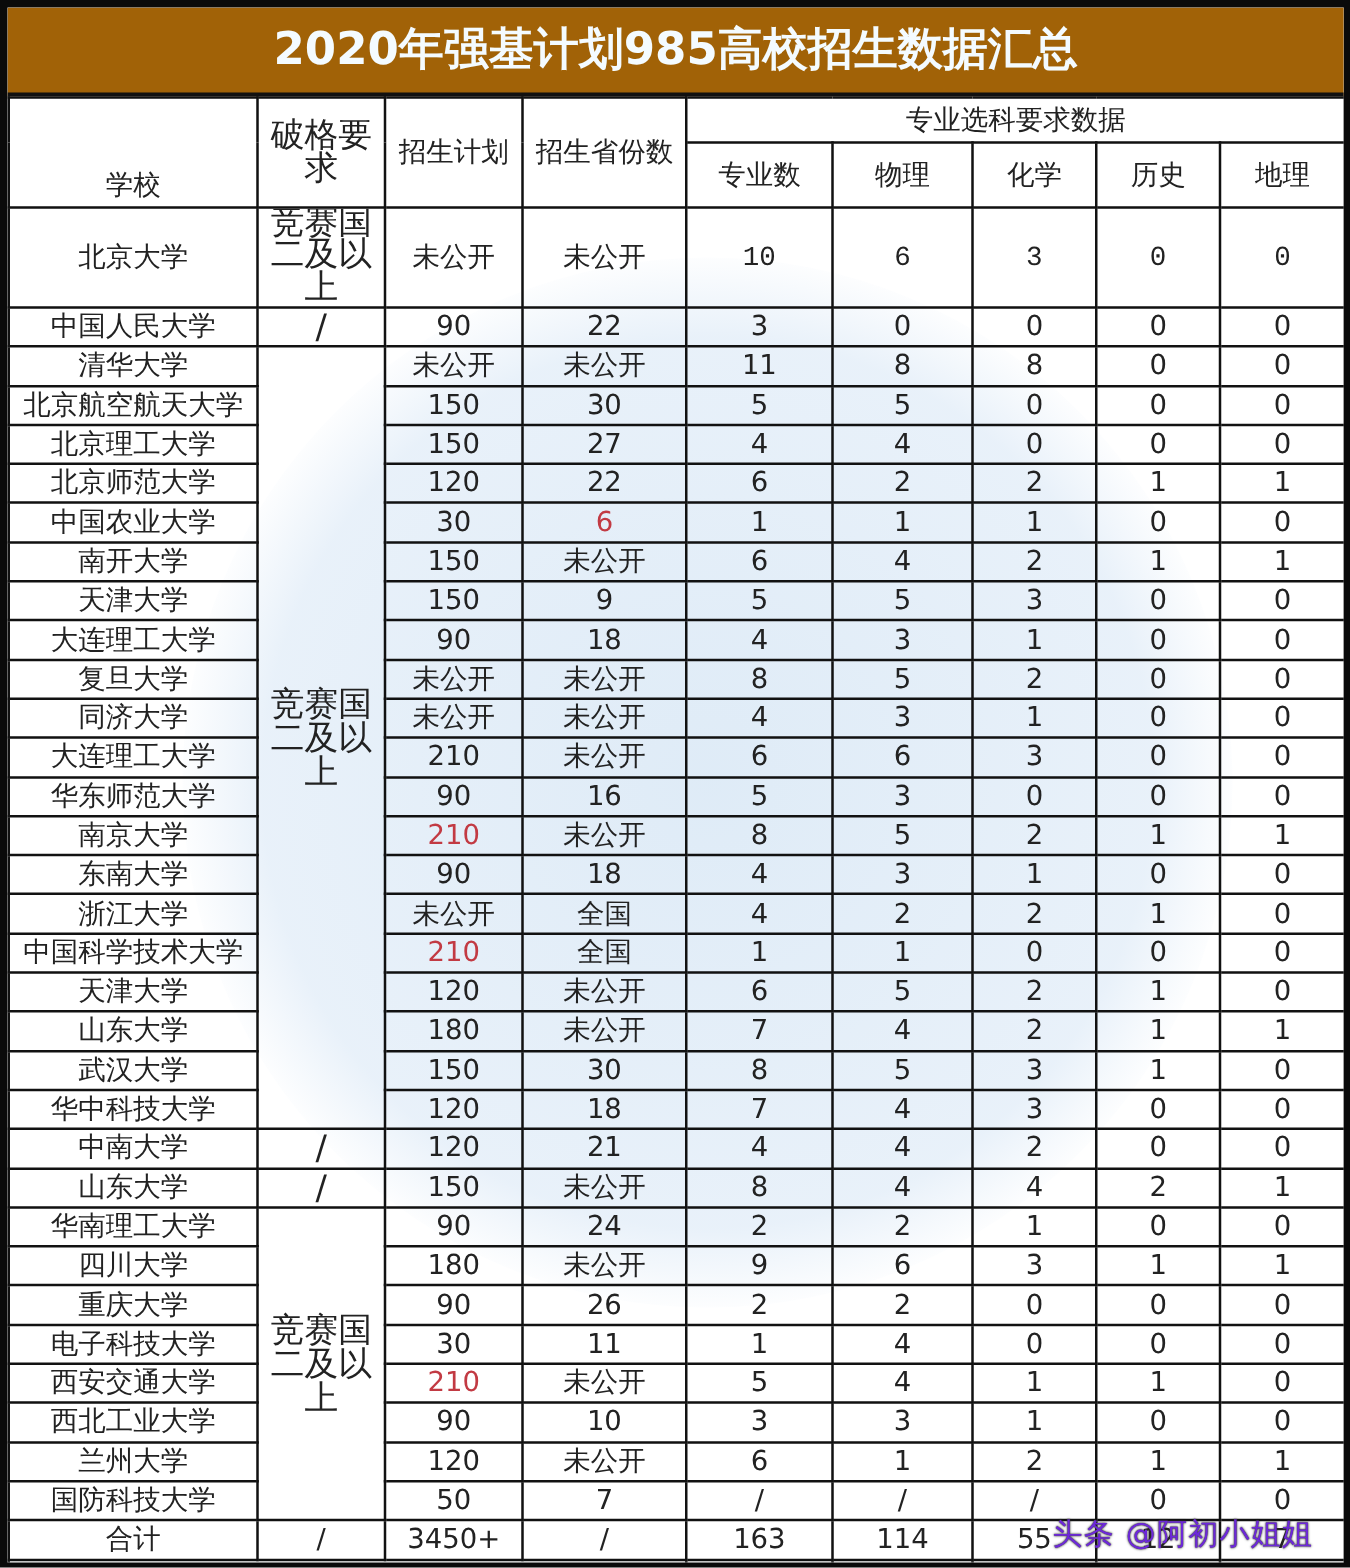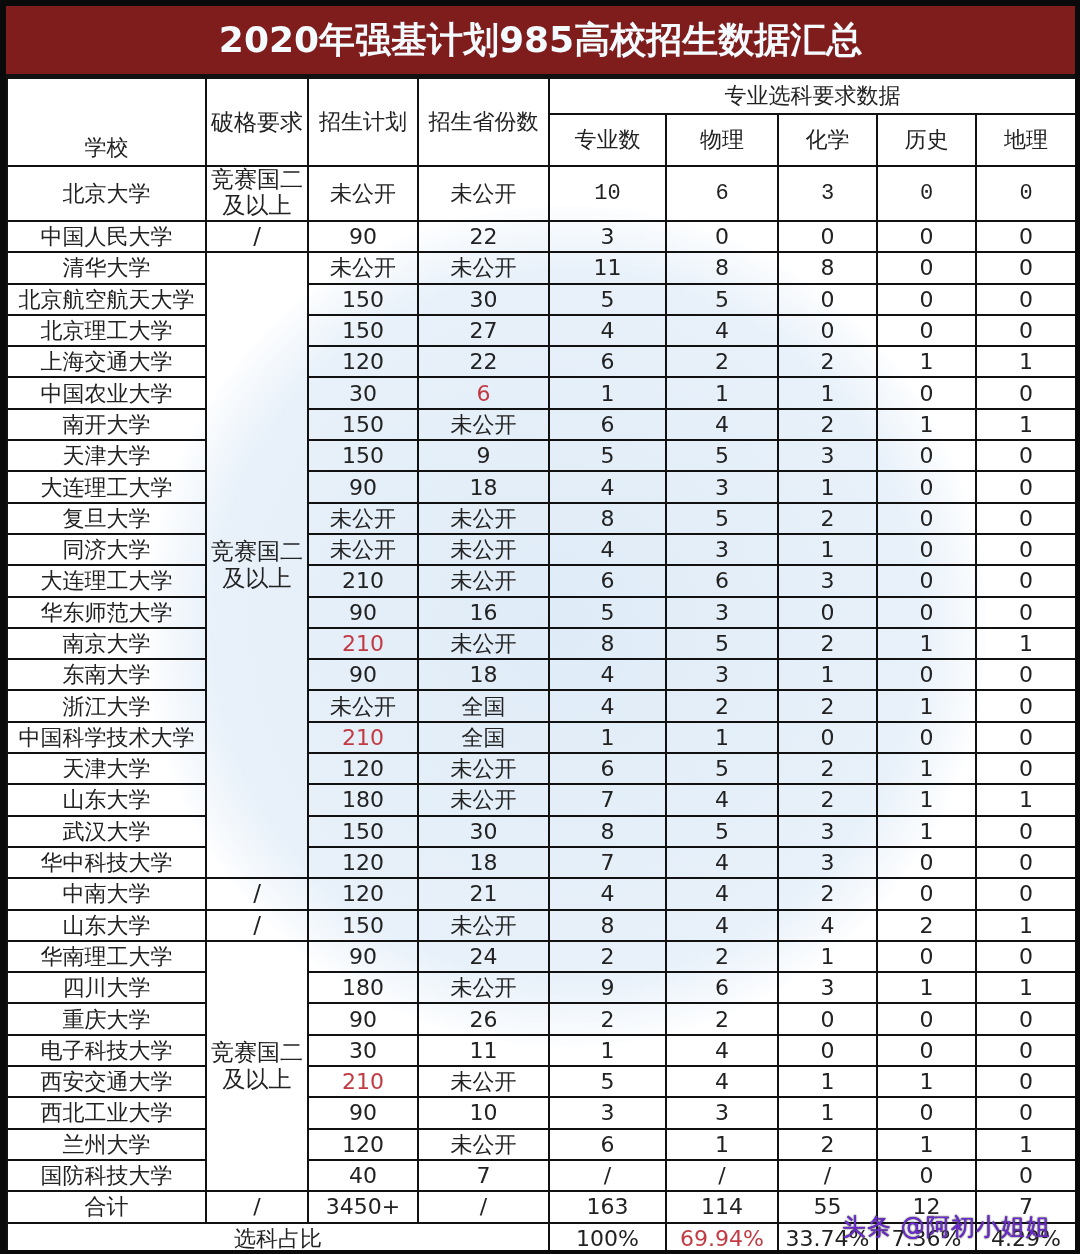--- a/index.html
+++ b/index.html
@@ -1,27 +1,27 @@
 <!DOCTYPE html>
 <html><head>
 <meta charset="utf-8">
 <style>
   html,body{margin:0;padding:0;}
   body{width:1080px;height:1254px;background:#0a0a0a;position:relative;overflow:hidden;font-family:"DejaVu Sans","Liberation Sans",sans-serif;}
   .frame{position:absolute;left:6px;top:6px;width:1069px;height:1244px;background:#fff;overflow:hidden;}
-  .title{position:absolute;left:0;top:0;width:1069px;height:68px;background:#7f1d1d;color:#f4fbff;font-size:36px;font-weight:bold;text-align:center;line-height:68px;letter-spacing:0px;border-bottom:3px solid #111;}
+  .title{position:absolute;left:0;top:0;width:1069px;height:68px;background:#a16207;color:#f4fbff;font-size:36px;font-weight:bold;text-align:center;line-height:68px;letter-spacing:0px;border-bottom:3px solid #111;}
   .watermark{position:absolute;left:140px;top:200px;width:840px;height:840px;border-radius:50%;background:radial-gradient(circle at 50% 50%, rgba(196,219,240,0.55) 0%, rgba(205,224,243,0.45) 60%, rgba(215,230,245,0.0) 72%);pointer-events:none;}
   table{position:absolute;left:0;top:71px;border-collapse:collapse;table-layout:fixed;width:1069px;}
   td,th{border:2px solid #111;padding:0;text-align:center;vertical-align:middle;font-weight:normal;color:#222;font-size:22px;background:transparent;white-space:nowrap;overflow:hidden;}
   th{font-size:22px;}
   .hdr-top th{height:34px;}
   .hdr-sub th{height:50px;}
   tr.row td{height:29.3px;line-height:27px;}
   tr.row-tall td{height:53px;font-family:Liberation Mono, monospace;}
-  .req{font-size:23px;line-height:26px;white-space:normal;margin-left:31px;}
+  .req{font-size:27px;line-height:26px;white-space:normal;margin-left:31px;}
   .red{color:#c23a43;}
   .school-h{vertical-align:bottom;padding-bottom:2px;}
   .wm-foot{position:absolute;left:836px;top:1205px;font-size:24px;color:#6d28d9;text-shadow:0 0 2px #333,0 0 1px #333;letter-spacing:1px;pointer-events:none;}
   .foot-row td{height:30px;}
 </style>
 </head>
 <body>
 
 <div class="frame">
   <div class="watermark"></div>
@@ -104,21 +104,21 @@
           <td>北京理工大学</td>
           <td>150</td>
           <td>27</td>
           <td>4</td>
           <td>4</td>
           <td>0</td>
           <td>0</td>
           <td>0</td>
         </tr>
         <tr class="row">
-          <td>上海交通大学</td>
+          <td>北京师范大学</td>
           <td>120</td>
           <td>22</td>
           <td>6</td>
           <td>2</td>
           <td>2</td>
           <td>1</td>
           <td>1</td>
         </tr>
         <tr class="row">
           <td>中国农业大学</td>
@@ -368,21 +368,21 @@
           <td>120</td>
           <td>未公开</td>
           <td>6</td>
           <td>1</td>
           <td>2</td>
           <td>1</td>
           <td>1</td>
         </tr>
         <tr class="row">
           <td>国防科技大学</td>
-          <td>40</td>
+          <td>50</td>
           <td>7</td>
           <td>/</td>
           <td>/</td>
           <td>/</td>
           <td>0</td>
           <td>0</td>
         </tr>
         <tr class="row foot-row">
           <td>合计</td>
           <td>/</td>

